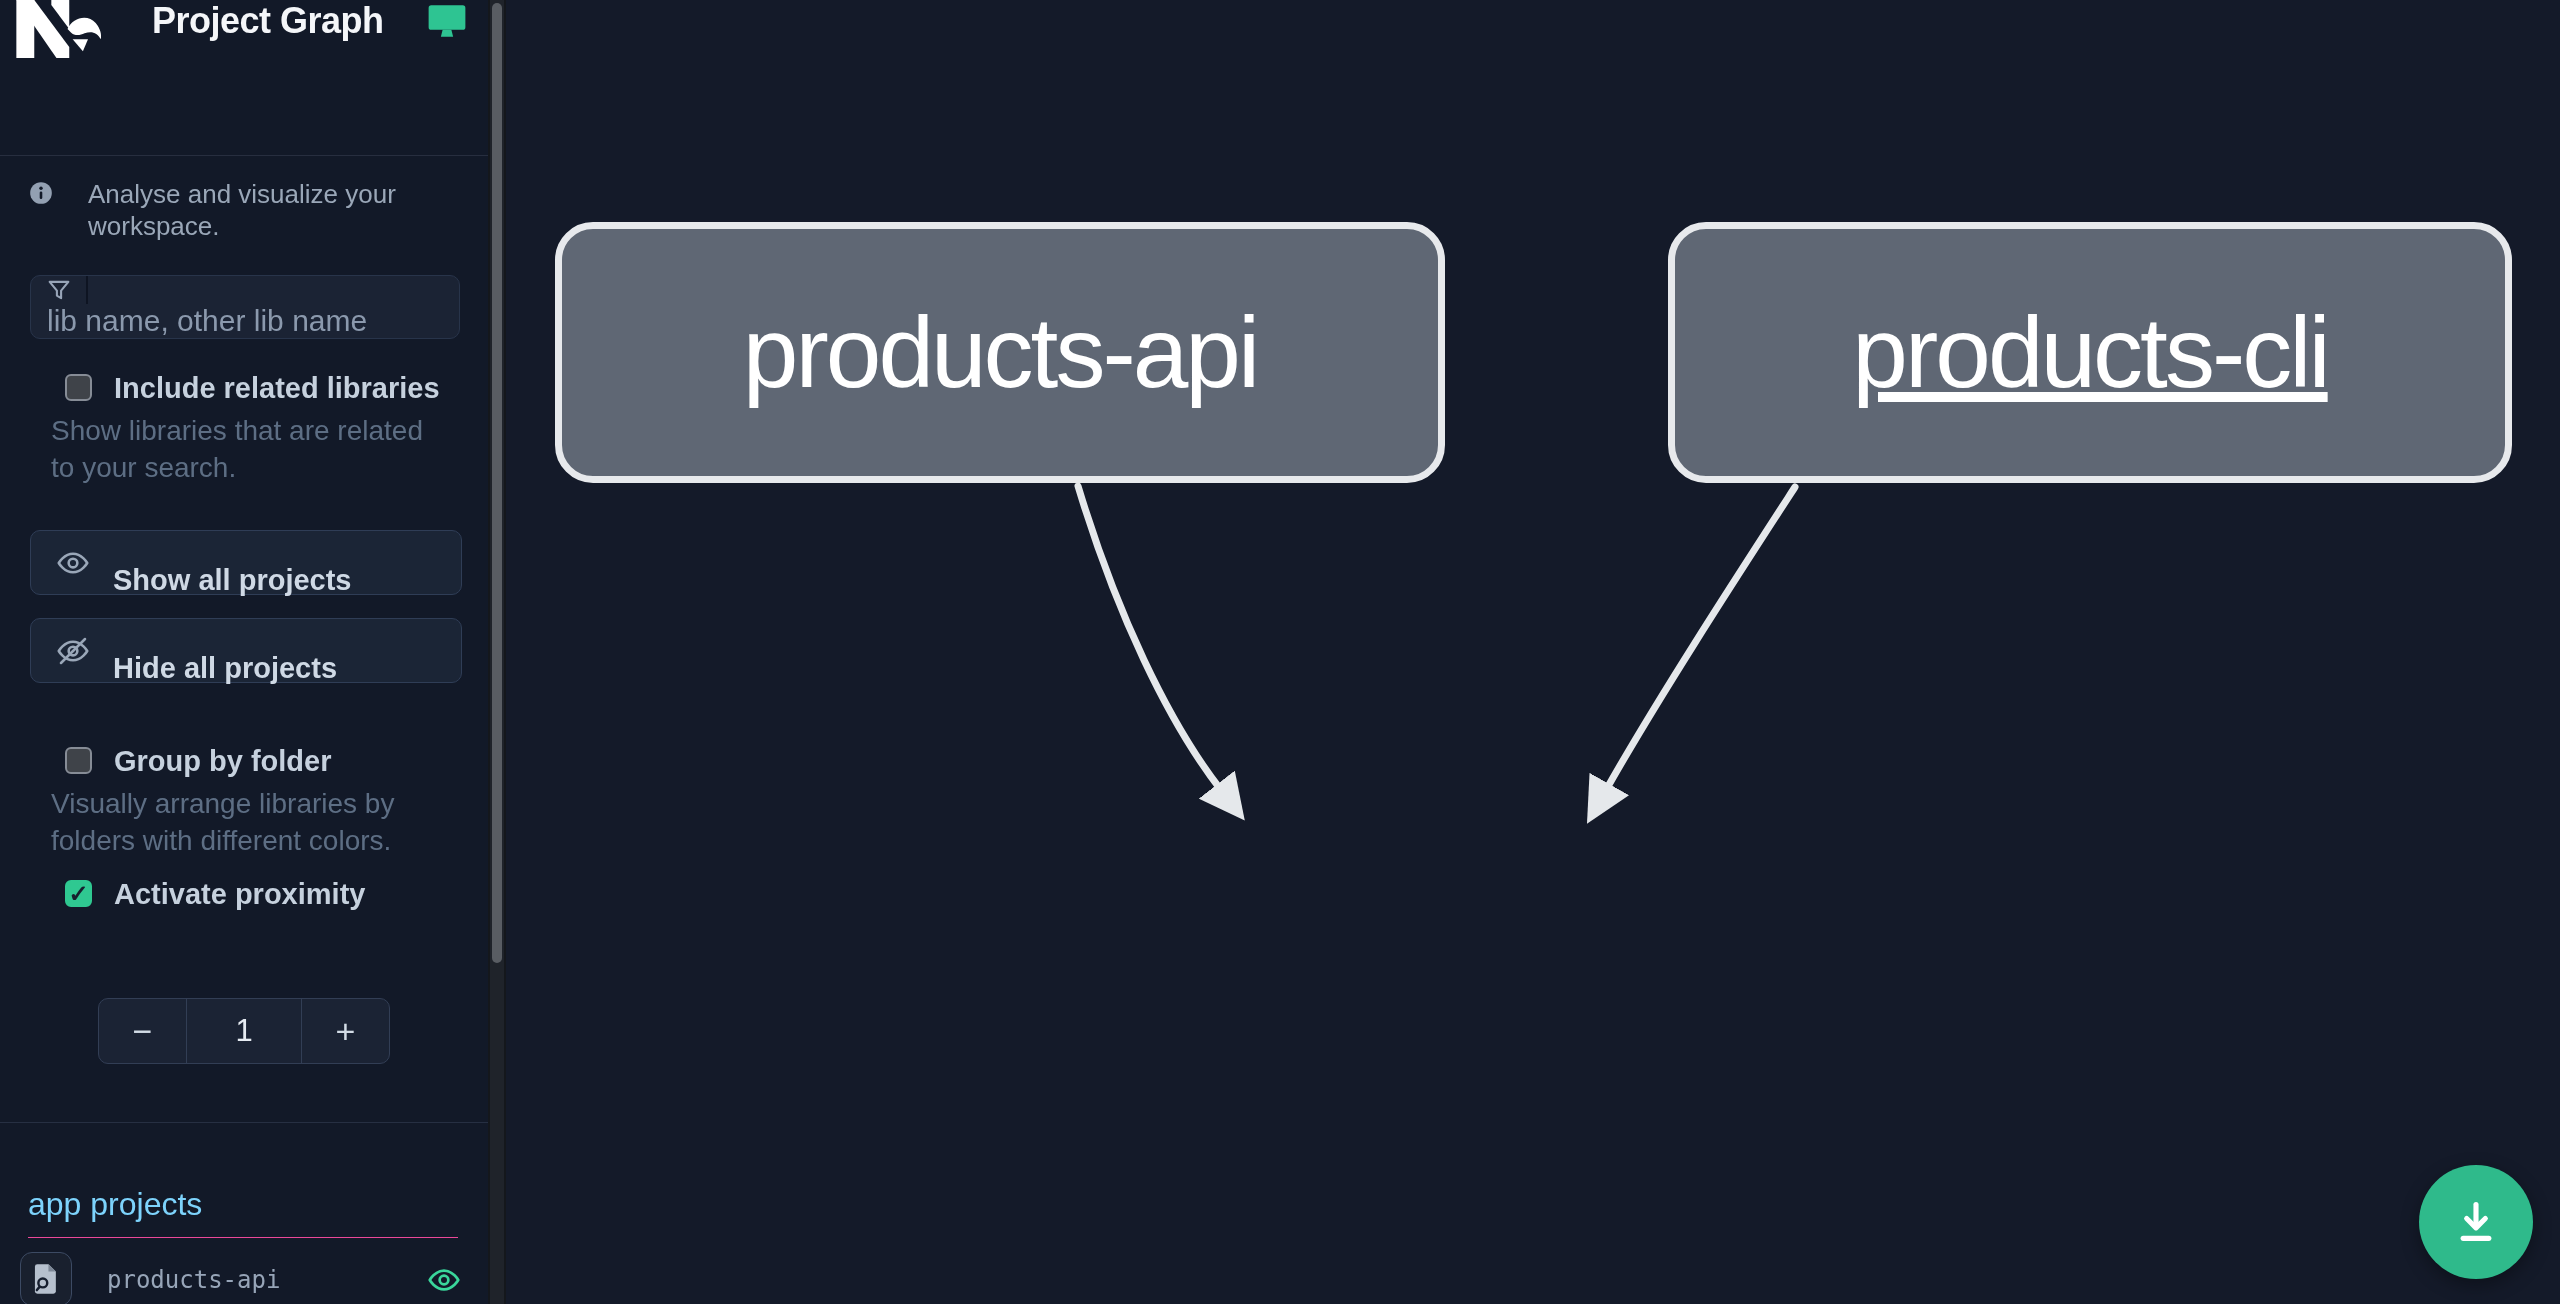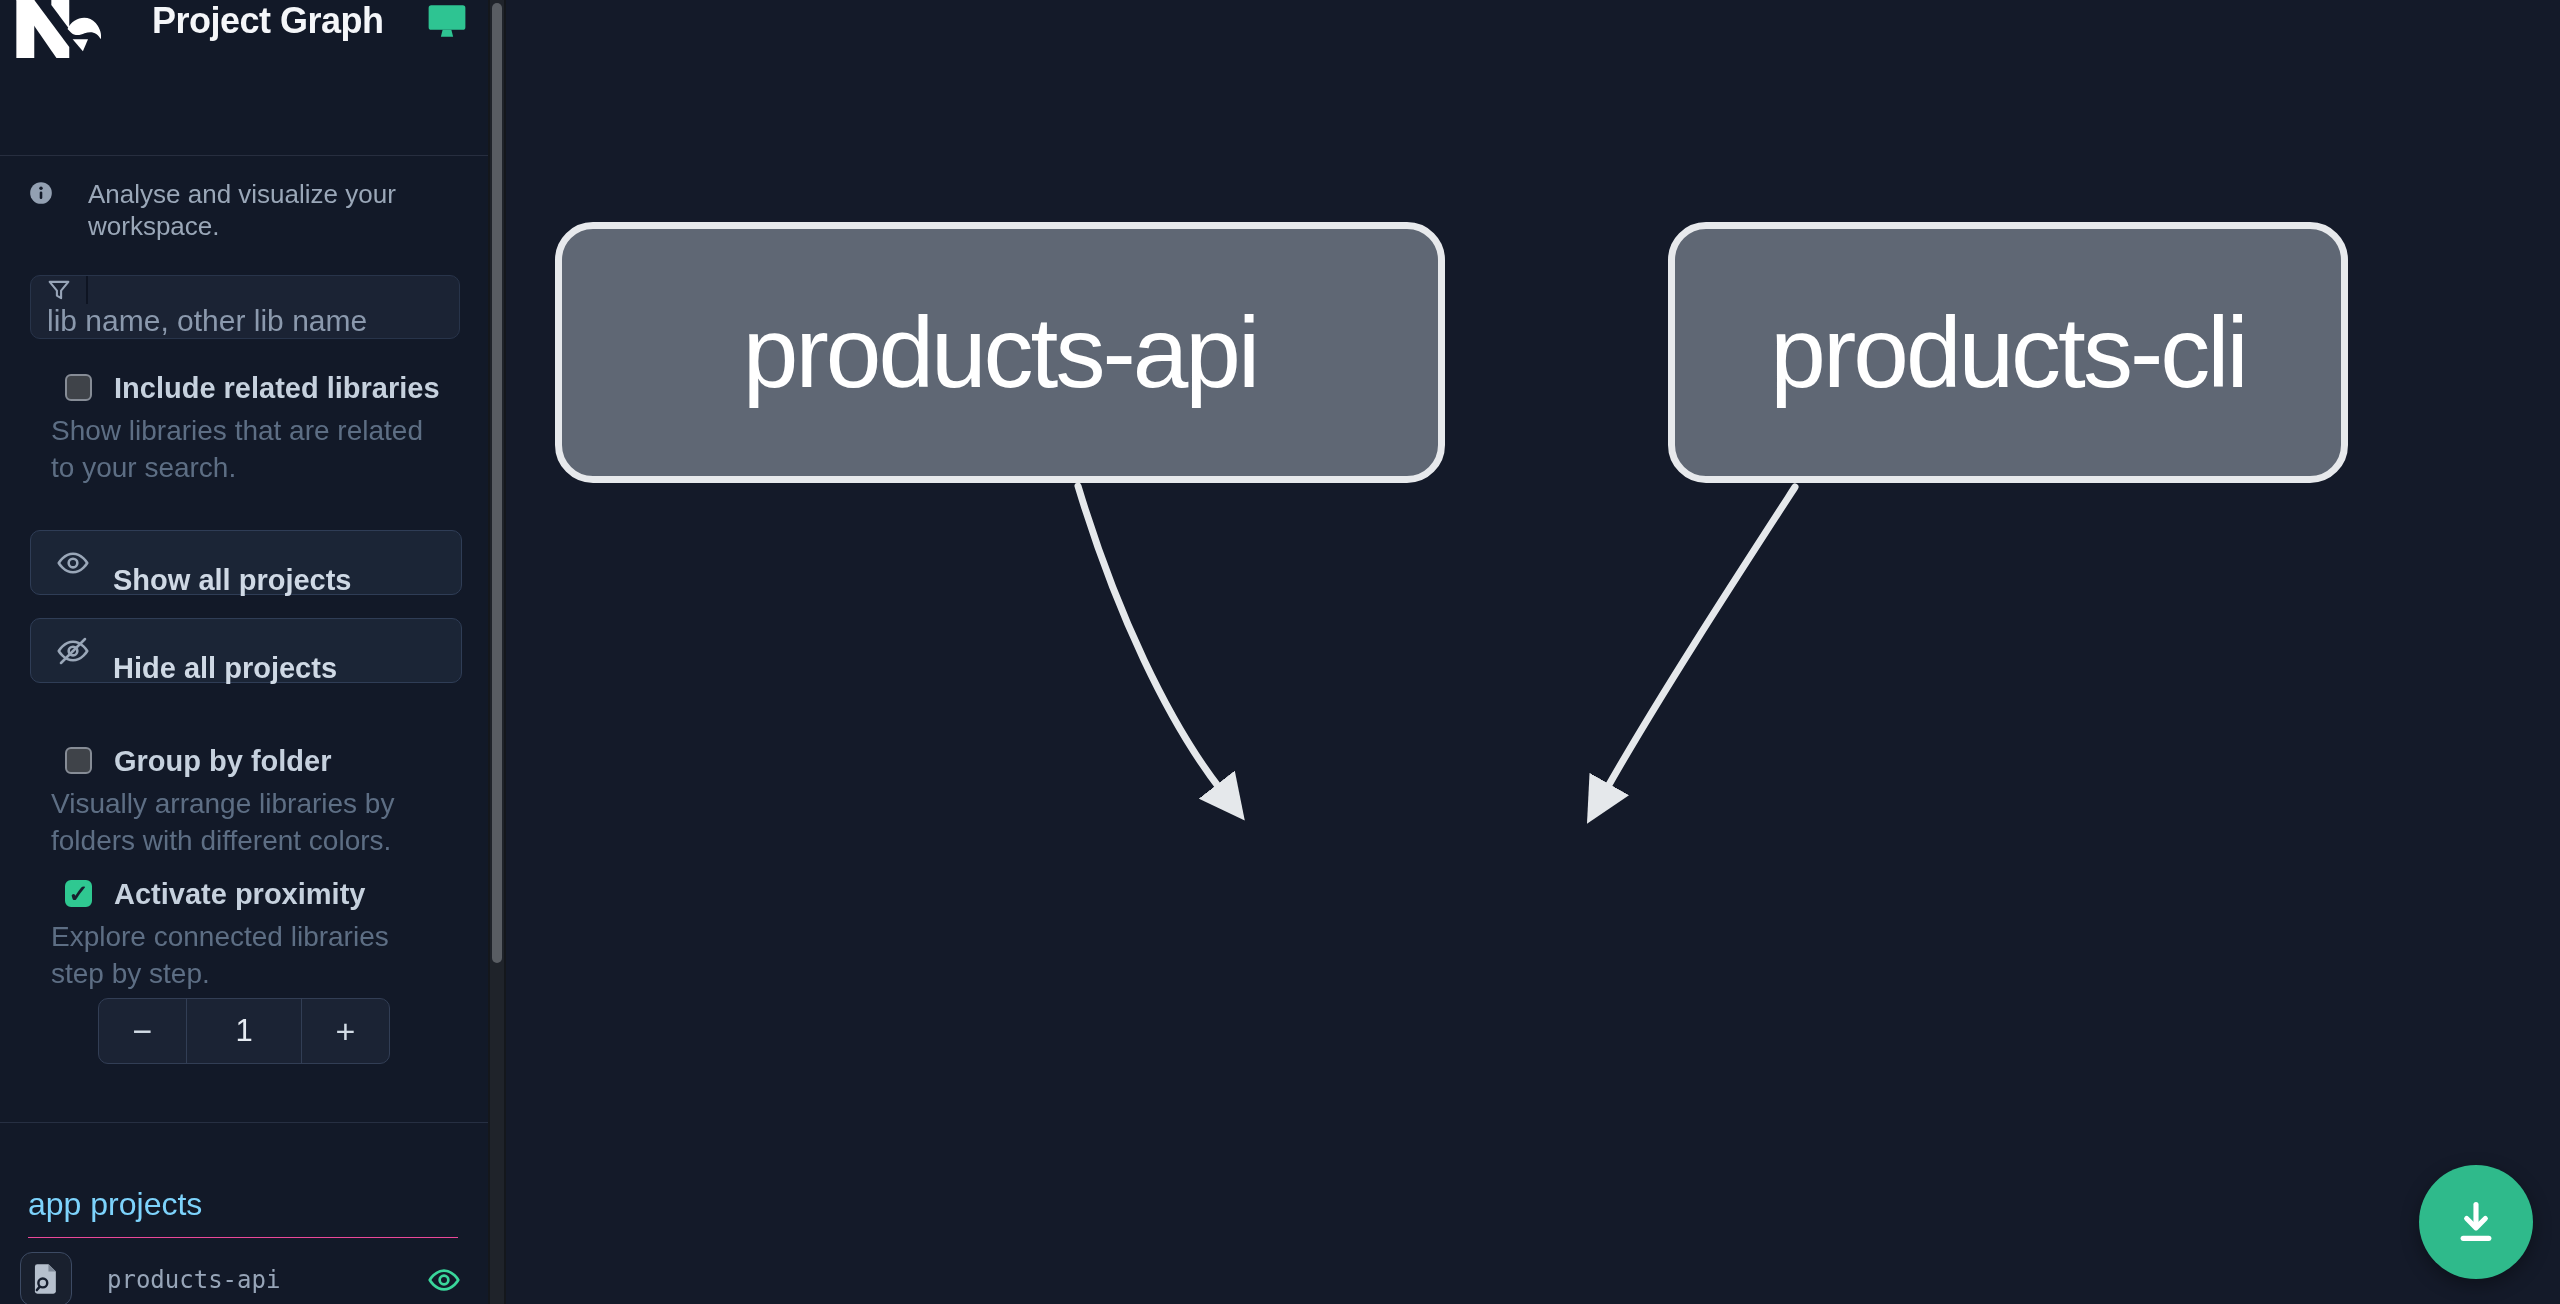--- a/index.html
+++ b/index.html
@@ -83,21 +83,21 @@
   .scrollbar-thumb { position:absolute; left:2px; top:3px; width:10px; height:960px;
     background:#595d63; border-radius:6px; }
 
   
   .canvas { position:absolute; left:506px; top:0; width:2054px; height:1304px; background:#141a29; }
   .edges-svg { position:absolute; left:0; top:0; width:2054px; height:1304px; }
   .node { position:absolute; background:#5f6774; border:7px solid #e7e9ec; border-radius:38px;
     display:flex; align-items:center; justify-content:center; cursor:pointer;
     color:#ffffff; font-size:100px; letter-spacing:-3px; font-weight:400; white-space:nowrap; }
   #node-products-api  { left:49px;   top:222px; width:890px;  height:261px; }
-  #node-products-cli  { left:1162px; top:222px; width:680px;  height:261px; }
+  #node-products-cli  { left:1162px; top:222px; width:844px;  height:261px;text-decoration:underline; }
   #node-products-data-client { left:366px; top:820px; width:1344px; height:263px; }
 
   .fab { position:absolute; left:1913px; top:1165px; width:114px; height:114px; border-radius:50%;
     background:#2fba8b; display:flex; align-items:center; justify-content:center; cursor:pointer;
     box-shadow:0 6px 18px rgba(0,0,0,0.35); }
   .fab svg { width:56px; height:56px; }
 </style>
 </head>
 <body>
 
@@ -172,21 +172,20 @@
       <div class="toggle-desc">Visually arrange libraries by folders with different colors.</div>
     </div>
 
     <div class="toggle-block" id="toggle-proximity">
       <div class="toggle-row">
         <div class="checkbox checked">
           <span class="checkmark">✓</span>
         </div>
         <div class="toggle-label">Activate proximity</div>
       </div>
-      <div class="toggle-desc">Explore connected libraries step by step.</div>
     </div>
 
     <div class="stepper">
       <div class="stepper-btn">−</div>
       <div class="stepper-value">1</div>
       <div class="stepper-btn">+</div>
     </div>
 
     <div class="sb-divider"></div>
 

